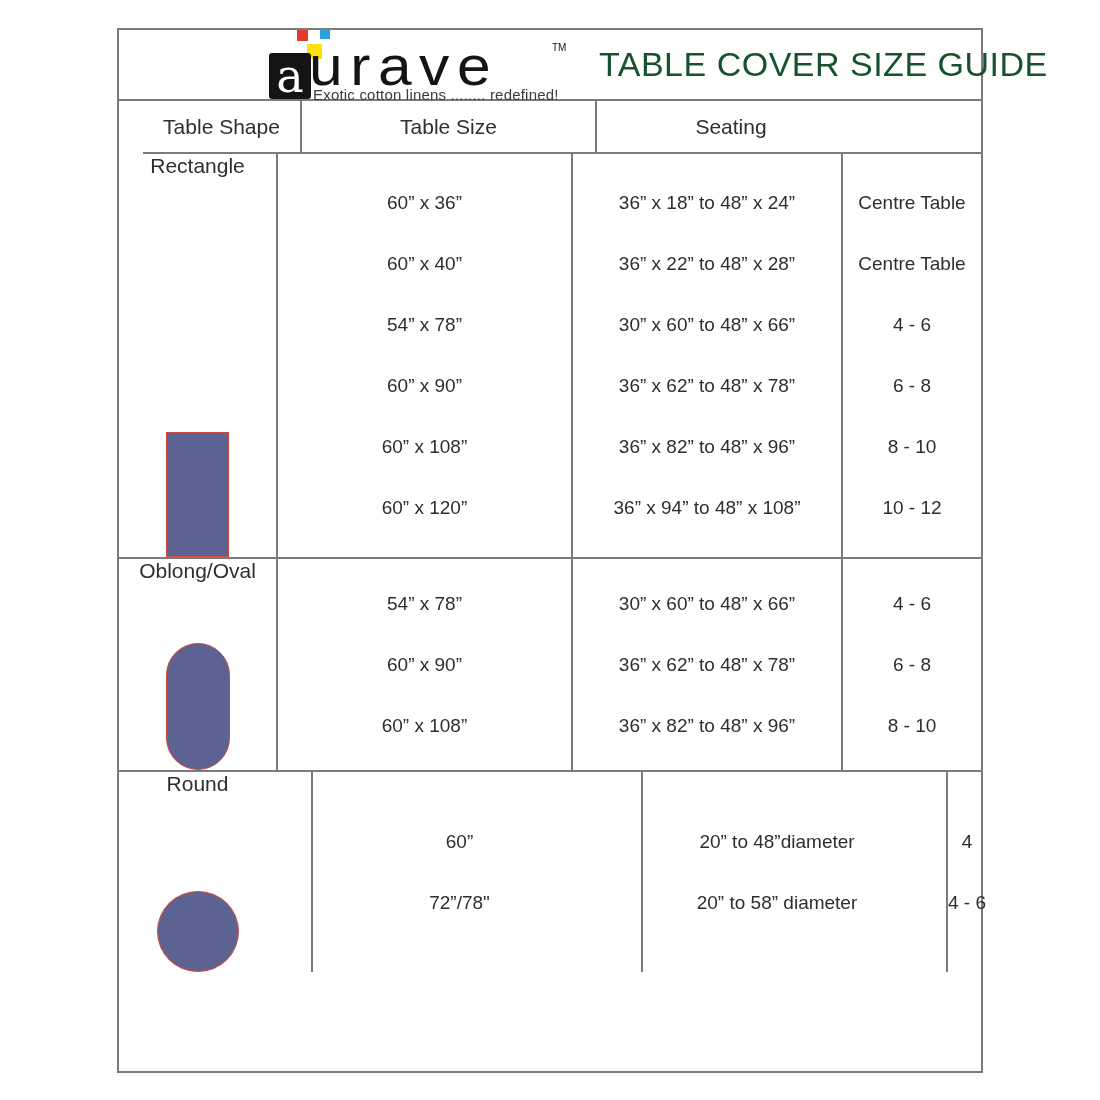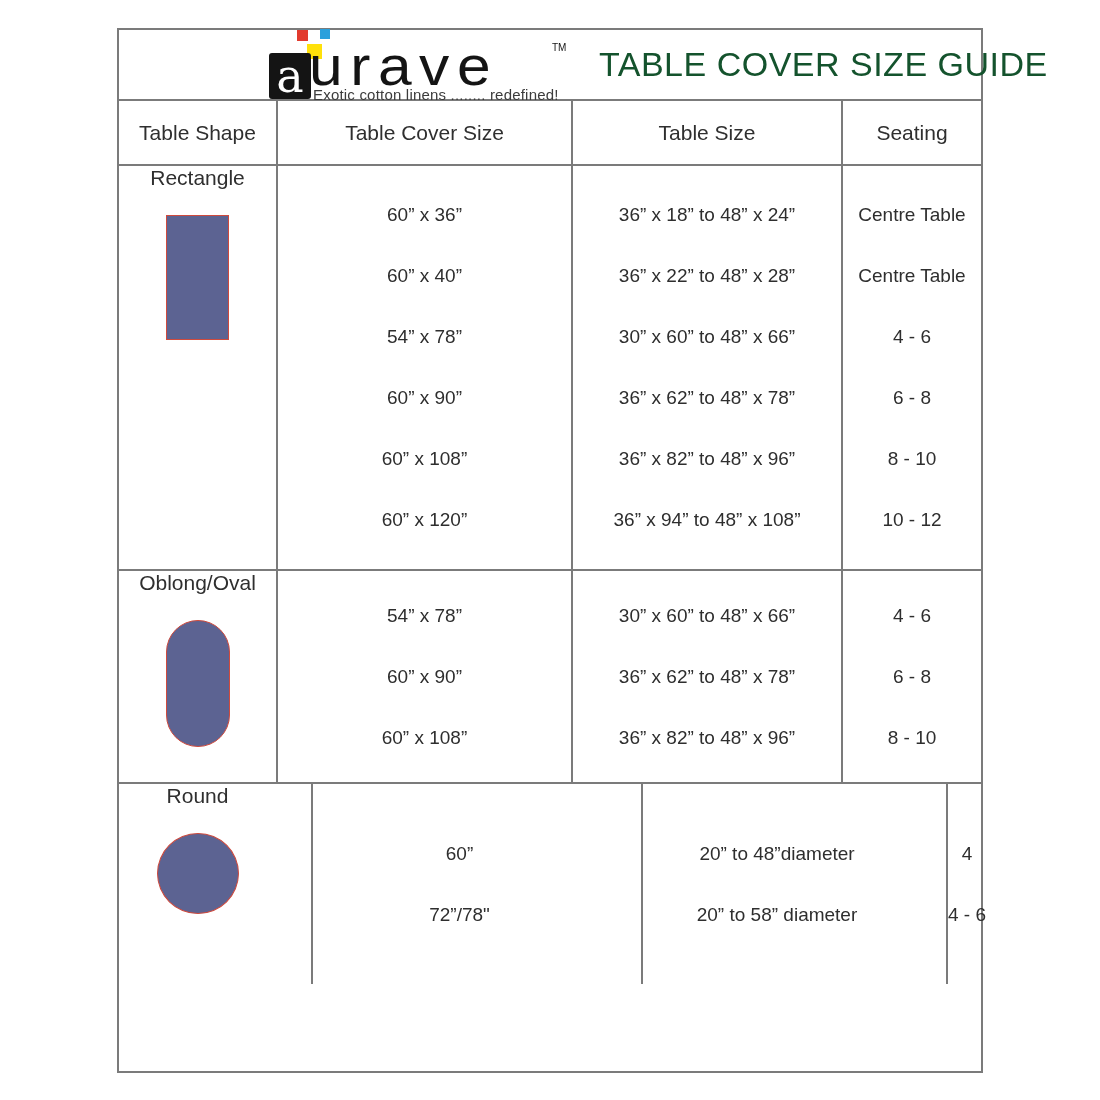--- a/index.html
+++ b/index.html
@@ -59,42 +59,43 @@
     flex:1;display:flex;align-items:center;
     font-size:34px;letter-spacing:0.5px;color:#14532d;
     white-space:nowrap;
   }
   
   .grid-cols{
     display:grid;
     grid-template-columns:157px 295px 270px 1fr;
   }
   .col-headers{
-    height:65px;
+    height:53px;
     border-bottom:2px solid var(--grid,#7b7b7b);
     box-sizing:border-box;
+    margin-left:24px;
   }
   .col-headers .hcell{
     display:flex;align-items:center;justify-content:center;
     font-size:21px;color:#2f2f2f;
     box-sizing:border-box;
   }
   .hcell + .hcell, .section > .cell + .cell{
     border-left:2px solid var(--grid,#7b7b7b);
   }
   
   .section{box-sizing:border-box;}
   .section + .section{border-top:2px solid var(--grid,#7b7b7b);}
   .section-rectangle{height:403px;}
   .section-oval{height:213px;}
   .section-circle{height:202px;gap:35px;}
   .cell{box-sizing:border-box;}
   .shape-cell{
     display:flex;flex-direction:column;
-    align-items:center;justify-content:flex-start;
+    align-items:center;justify-content:space-between;
   }
   .shape-label{font-size:21px;color:#2f2f2f;}
   .shape{margin-top:25px;}
   .shape.rectangle{
     width:61px;height:123px;
     background:var(--shape-fill,#5c6392);
     border:1px solid var(--shape-border,#d04a3d);
   }
   .shape.oval{
     width:62px;height:125px;border-radius:32px;
@@ -128,21 +129,20 @@
       <span class="logo-a">a</span>
       <span class="logo-rest">urave</span>
       <span class="logo-tm">TM</span>
       <span class="logo-tagline">Exotic cotton linens ........ redefined!</span>
     </div>
     <div class="main-title">TABLE COVER SIZE GUIDE</div>
   </div>
 
   <div class="grid-cols col-headers">
     <div class="hcell">Table Shape</div>
-    <div class="hcell">Table Cover Size</div>
     <div class="hcell">Table Size</div>
     <div class="hcell">Seating</div>
   </div>
 
   <div id="sections">
       <div class="grid-cols section section-rectangle">
         <div class="cell shape-cell">
           <div class="shape-label">Rectangle</div>
           <div class="shape rectangle"></div>
         </div>

